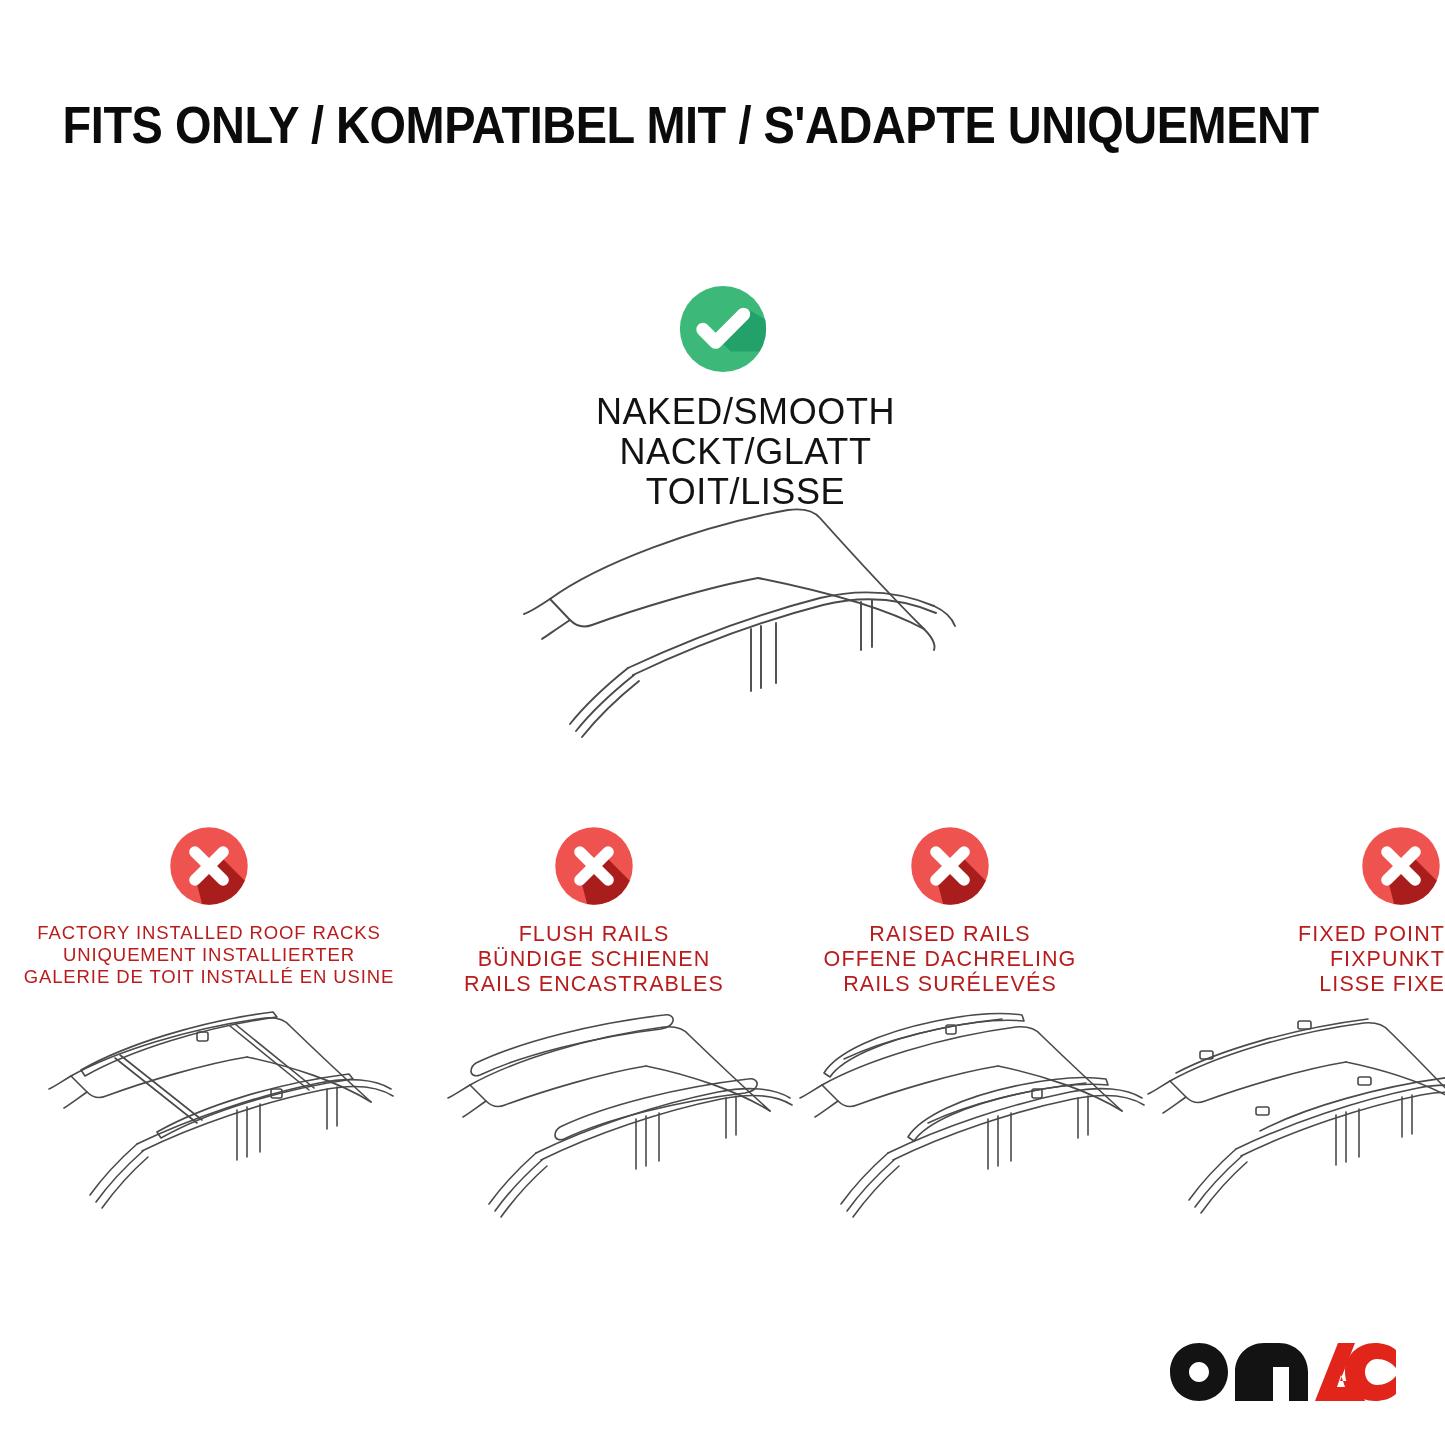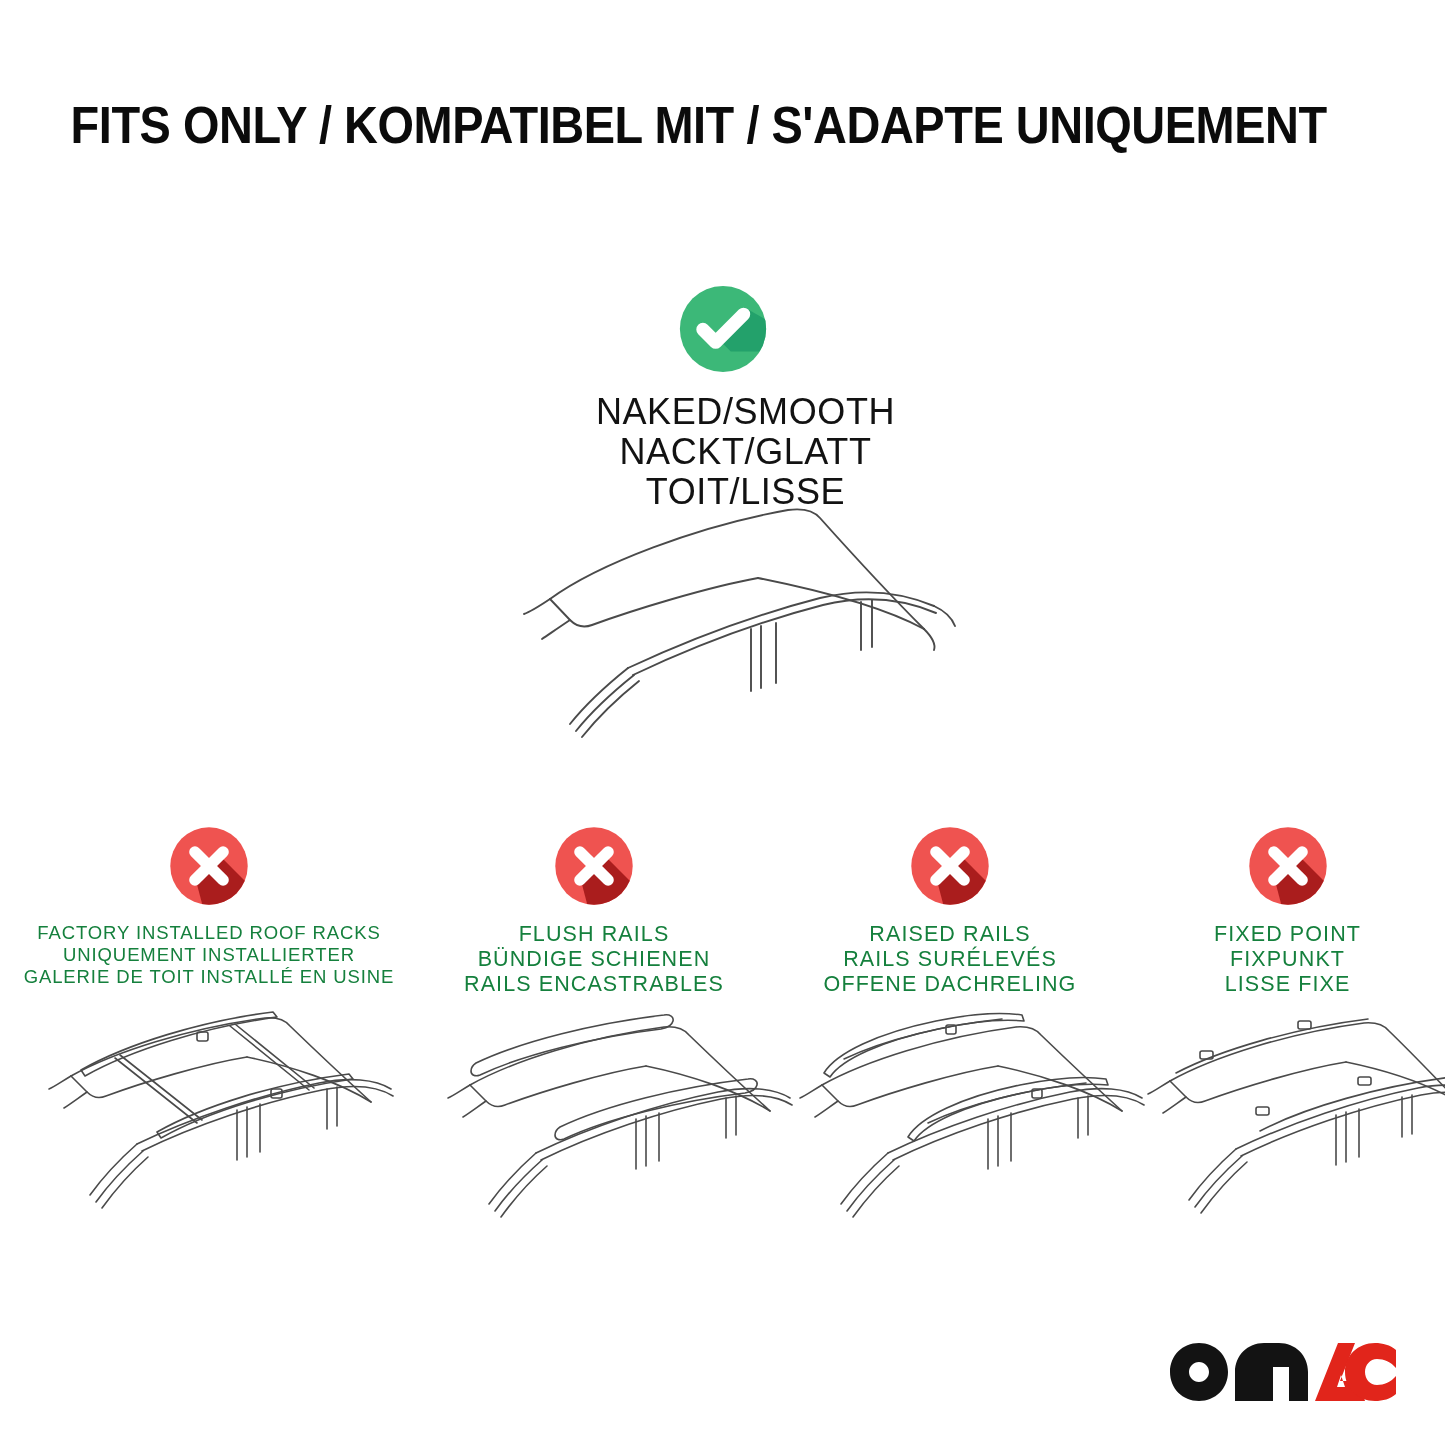--- a/index.html
+++ b/index.html
@@ -11,21 +11,21 @@
     width: 1445px;
     height: 1445px;
     position: relative;
     font-family: "Liberation Sans", sans-serif;
     overflow: hidden;
   }
 
   
   #title-bar {
     position: absolute;
-    left: 16px;
+    left: 8px;
     top: 96px;
     width: 1158px;
     text-align: left;
   }
   #page-title {
     display: inline-block;
     font-family: "Liberation Sans", sans-serif;
     font-weight: bold;
     font-size: 51px;
     letter-spacing: -0.5px;
@@ -82,21 +82,21 @@
   .reject-col {
     position: relative;
     text-align: center;
   }
   .reject-col .icon-badge { width: 88px; height: 88px; }
 
   .reject-label {
     margin-top: 8px;
     font-size: 21.5px;
     line-height: 25px;
-    color: #15803d;
+    color: #b91c1c;
     letter-spacing: 1.1px;
     font-weight: 400;
   }
   .reject-label div { white-space: nowrap; }
   .reject-label.small { font-size: 18.5px; line-height: 22px; letter-spacing: 0.9px; }
 
   .reject-figure {
     margin-top: 4px;
   }
   .reject-figure svg { display: block; margin: 0 auto; }
@@ -300,22 +300,22 @@
           <path d="M62 38 L100 76 L100 100 L44 100 L34 62 Z" fill="#9E1414" opacity="0.85"></path>
         </g>
         <g stroke="#FFFFFF" stroke-width="13" stroke-linecap="round">
           <line x1="34" y1="34" x2="66" y2="66"></line>
           <line x1="66" y1="34" x2="34" y2="66"></line>
         </g>
       </svg>
     </div>
     <div class="reject-label">
       <div>RAISED RAILS</div>
+      <div>OFFENE DACHRELING</div>
       <div>RAILS SURÉLEVÉS</div>
-      <div>OFFENE DACHRELING</div>
     </div>
     <div class="reject-figure">
       <svg width="380" height="230" viewBox="0 0 380 230" xmlns="http://www.w3.org/2000/svg">
         <g fill="none" stroke="#4A4A4A" stroke-width="1.6" stroke-linecap="round" stroke-linejoin="round">
           <path d="M52 84 C95 60 170 36 246 26 C258 25 266 28 271 34 C300 62 330 90 352 110"></path>
           <path d="M52 84 L68 100 C73 105 80 107 87 104 C125 90 185 72 228 65"></path>
           <path d="M228 65 C272 74 320 90 352 110"></path>
           <path d="M52 84 C42 90 35 95 30 97"></path>
           <path d="M68 100 C58 107 50 113 45 116"></path>
 
@@ -334,21 +334,21 @@
           <path d="M218 118 L218 168"></path>
           <path d="M228 115 L228 165"></path>
           <path d="M241 112 L241 160"></path>
           <path d="M308 97 L308 137"></path>
           <path d="M318 95 L318 134"></path>
         </g>
       </svg>
     </div>
   </div>
 
-  <div class="reject-col" style="width:315px;">
+  <div class="reject-col" style="width:315px;text-align:right;">
     <div class="icon-badge">
       <svg viewBox="0 0 100 100" xmlns="http://www.w3.org/2000/svg">
         <defs>
             <clipPath id="xc4">
               <circle cx="50" cy="50" r="44"></circle>
             </clipPath>
           </defs>
         <circle cx="50" cy="50" r="44" fill="#EF5350"></circle>
         <g clip-path="url(#xc4)">
           <path d="M62 38 L100 76 L100 100 L44 100 L34 62 Z" fill="#9E1414" opacity="0.85"></path>

